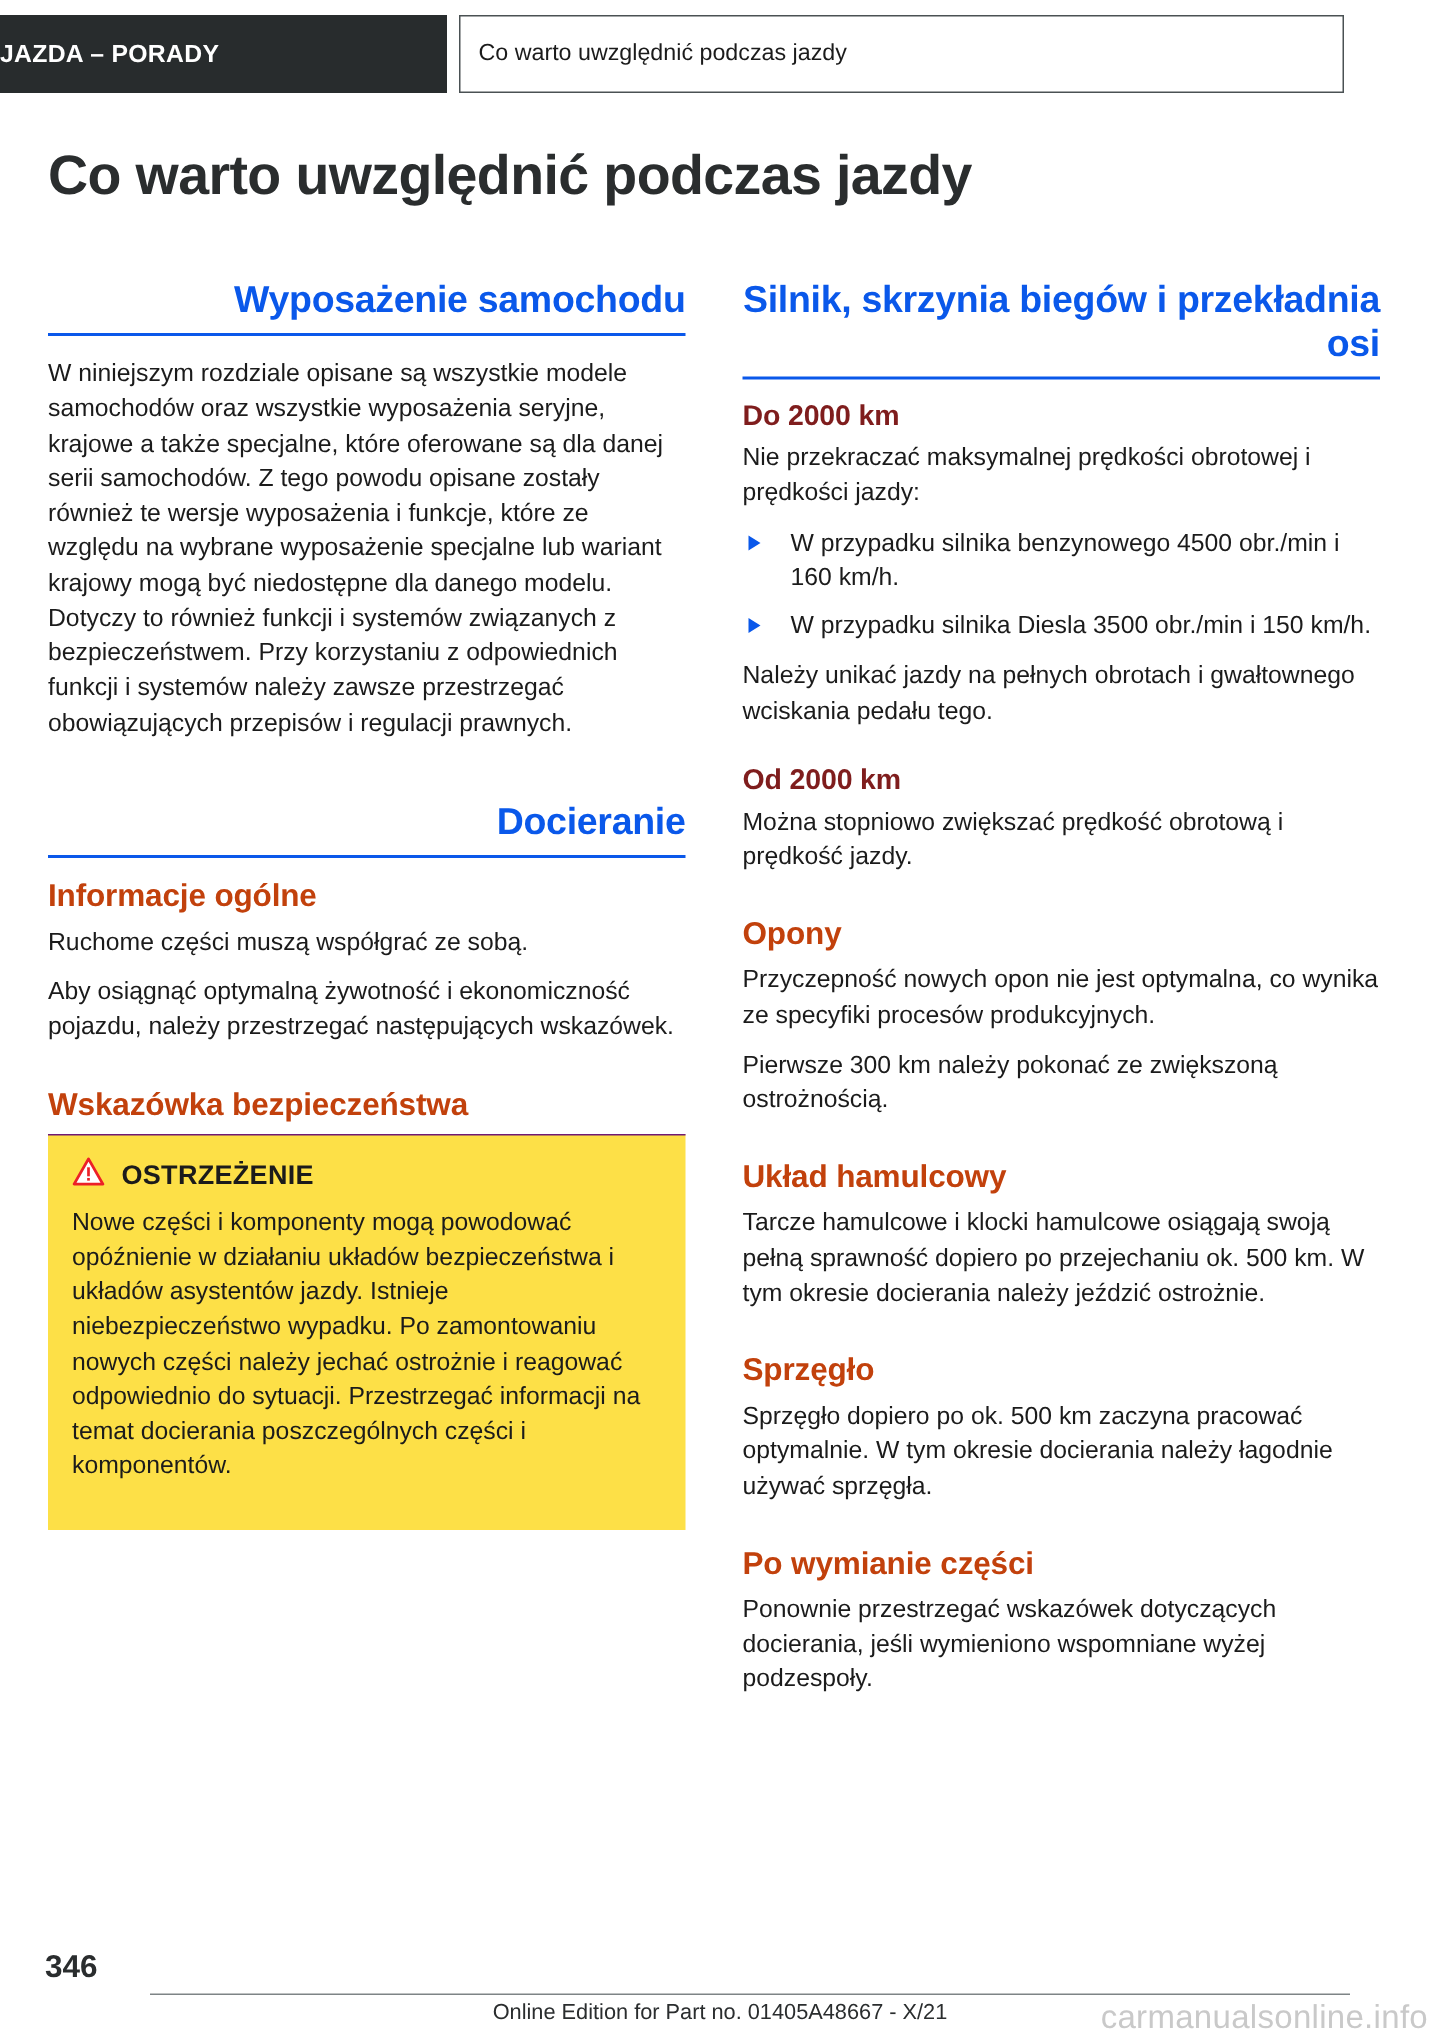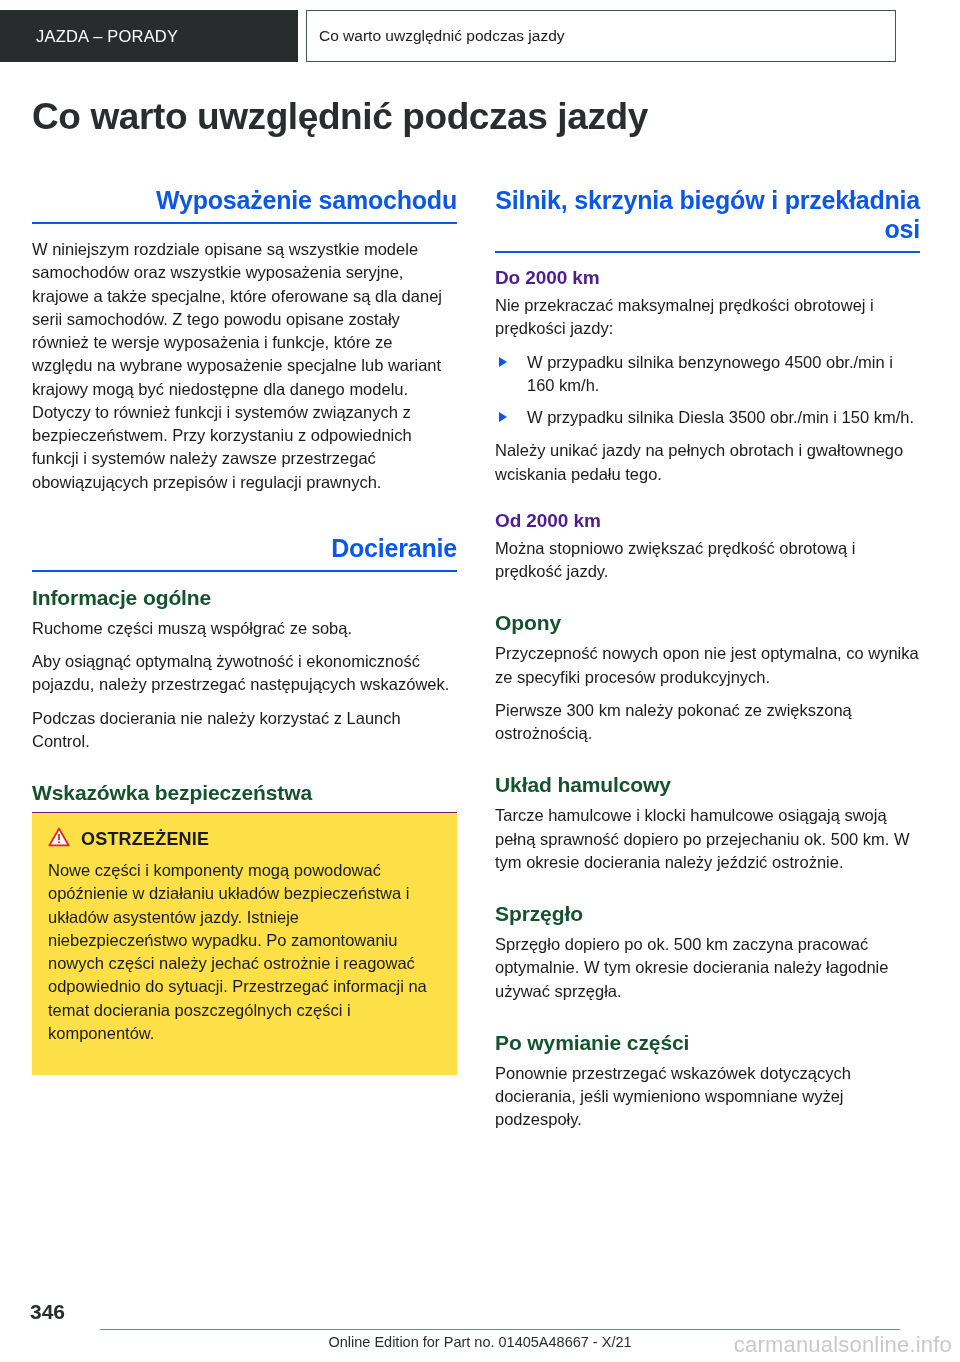--- a/index.html
+++ b/index.html
@@ -15,23 +15,22 @@
   
   .header { position: absolute; left: 0; top: 10px; width: 896px; height: 52px; }
   .header-chapter {
     position: absolute; left: 0; top: 0; width: 298px; height: 52px;
     background: #282c2d;
     display: flex; align-items: center;
   }
   .header-chapter span {
     color: #ffffff;
     font-size: 16.5px;
-    font-weight: normal;
+    font-weight: bold;
     letter-spacing: 0.2px;
-    padding-left: 36px;
     white-space: nowrap;
   }
   .header-section {
     position: absolute; left: 306px; top: 0; right: 0; height: 52px;
     background: #ffffff;
     border: 1.5px solid #4a5153;
     display: flex; align-items: center;
   }
   .header-section span {
     color: #1b1b1b;
@@ -59,26 +58,26 @@
   h1.h-main {
     font-size: 25px; font-weight: bold; color: #0a58ea;
     line-height: 1.16; letter-spacing: -0.2px;
     padding-bottom: 7px;
     border-bottom: 2px solid #0a58ea;
     margin-bottom: 14px;
     text-align: right;
   }
   h1.h-main.mt { margin-top: 40px; }
   h2.h-sub {
-    font-size: 21px; font-weight: bold; color: #14532d;
+    font-size: 21px; font-weight: bold; color: #c2410c;
     letter-spacing: -0.1px; margin-top: 28px; margin-bottom: 7px;
   }
   h2.h-sub.first { margin-top: 0; }
   h3.h-light {
-    font-size: 19px; font-weight: bold; color: #4c1d95;
+    font-size: 19px; font-weight: bold; color: #7f1d1d;
     letter-spacing: -0.1px; margin-top: 24px; margin-bottom: 5px;
   }
   h3.h-light.first { margin-top: 0; }
 
   p.body {
     font-size: 16.5px; line-height: 1.41; color: #1b1b1b;
     margin-bottom: 10px;
   }
   p.body:last-child { margin-bottom: 0; }
 
@@ -159,21 +158,20 @@
     <div class="col">
 
       <h1 class="h-main">Wyposażenie samochodu</h1>
       <p class="body">W niniejszym rozdziale opisane są wszystkie modele samochodów oraz wszystkie wyposażenia seryjne, krajowe a także specjalne, które oferowane są dla danej serii samochodów. Z tego powodu opisane zostały również te wersje wyposażenia i funkcje, które ze względu na wybrane wyposażenie specjalne lub wariant krajowy mogą być niedostępne dla danego modelu. Dotyczy to również funkcji i systemów związanych z bezpieczeństwem. Przy korzystaniu z odpowiednich funkcji i systemów należy zawsze przestrzegać obowiązujących przepisów i regulacji prawnych.</p>
 
       <h1 class="h-main mt">Docieranie</h1>
 
       <h2 class="h-sub first">Informacje ogólne</h2>
       <p class="body">Ruchome części muszą współgrać ze sobą.</p>
       <p class="body">Aby osiągnąć optymalną żywotność i ekonomiczność pojazdu, należy przestrzegać następujących wskazówek.</p>
-      <p class="body">Podczas docierania nie należy korzystać z Launch Control.</p>
 
       <h2 class="h-sub">Wskazówka bezpieczeństwa</h2>
 
       <div class="warn-box">
         <div class="warn-head">
           <span>
             <svg width="22" height="20" viewBox="0 0 22 20" aria-hidden="true">
               <path d="M11 1.6 L20.6 18.4 L1.4 18.4 Z" fill="#ffffff" stroke="#ec2027" stroke-width="1.9" stroke-linejoin="round"></path>
               <rect x="10.1" y="7.2" width="1.8" height="6.0" fill="#ec2027"></rect>
               <rect x="10.1" y="14.3" width="1.8" height="1.8" fill="#ec2027"></rect>

